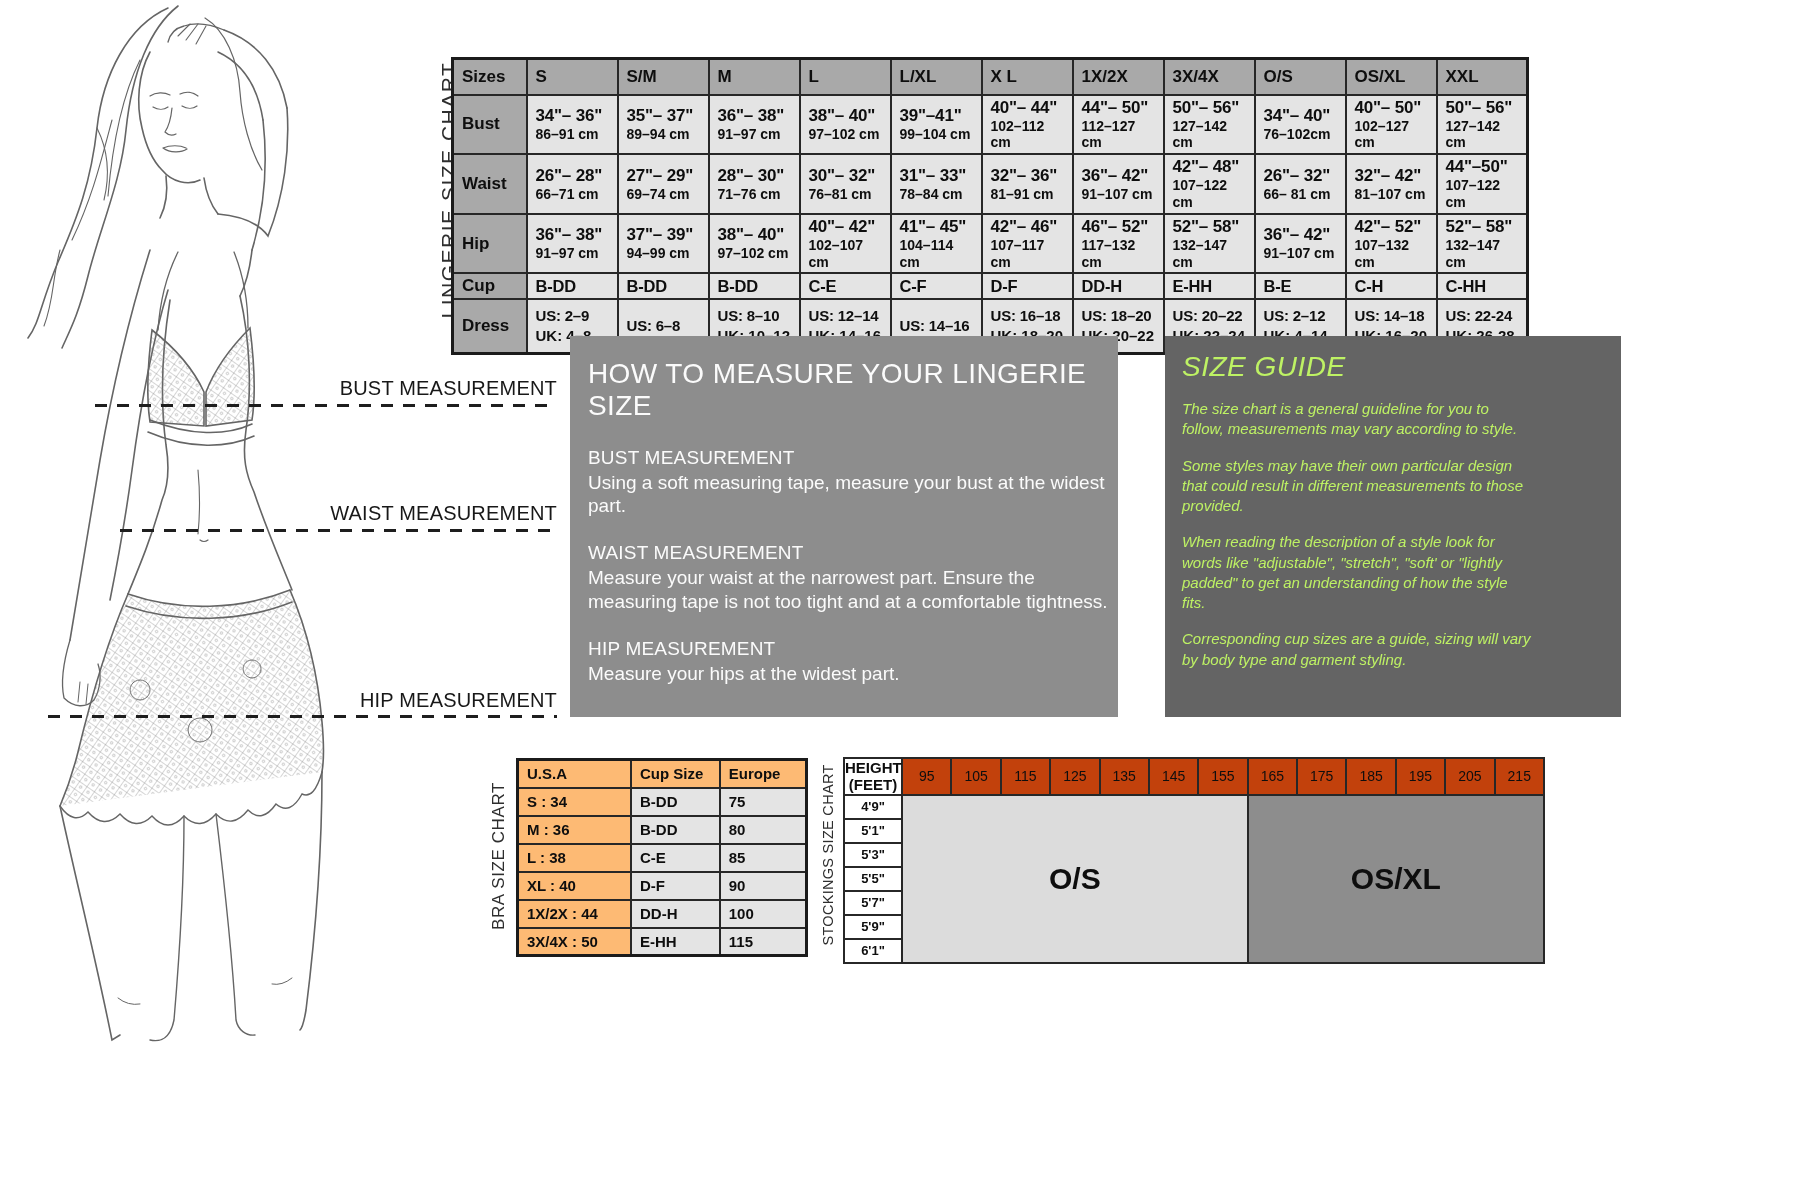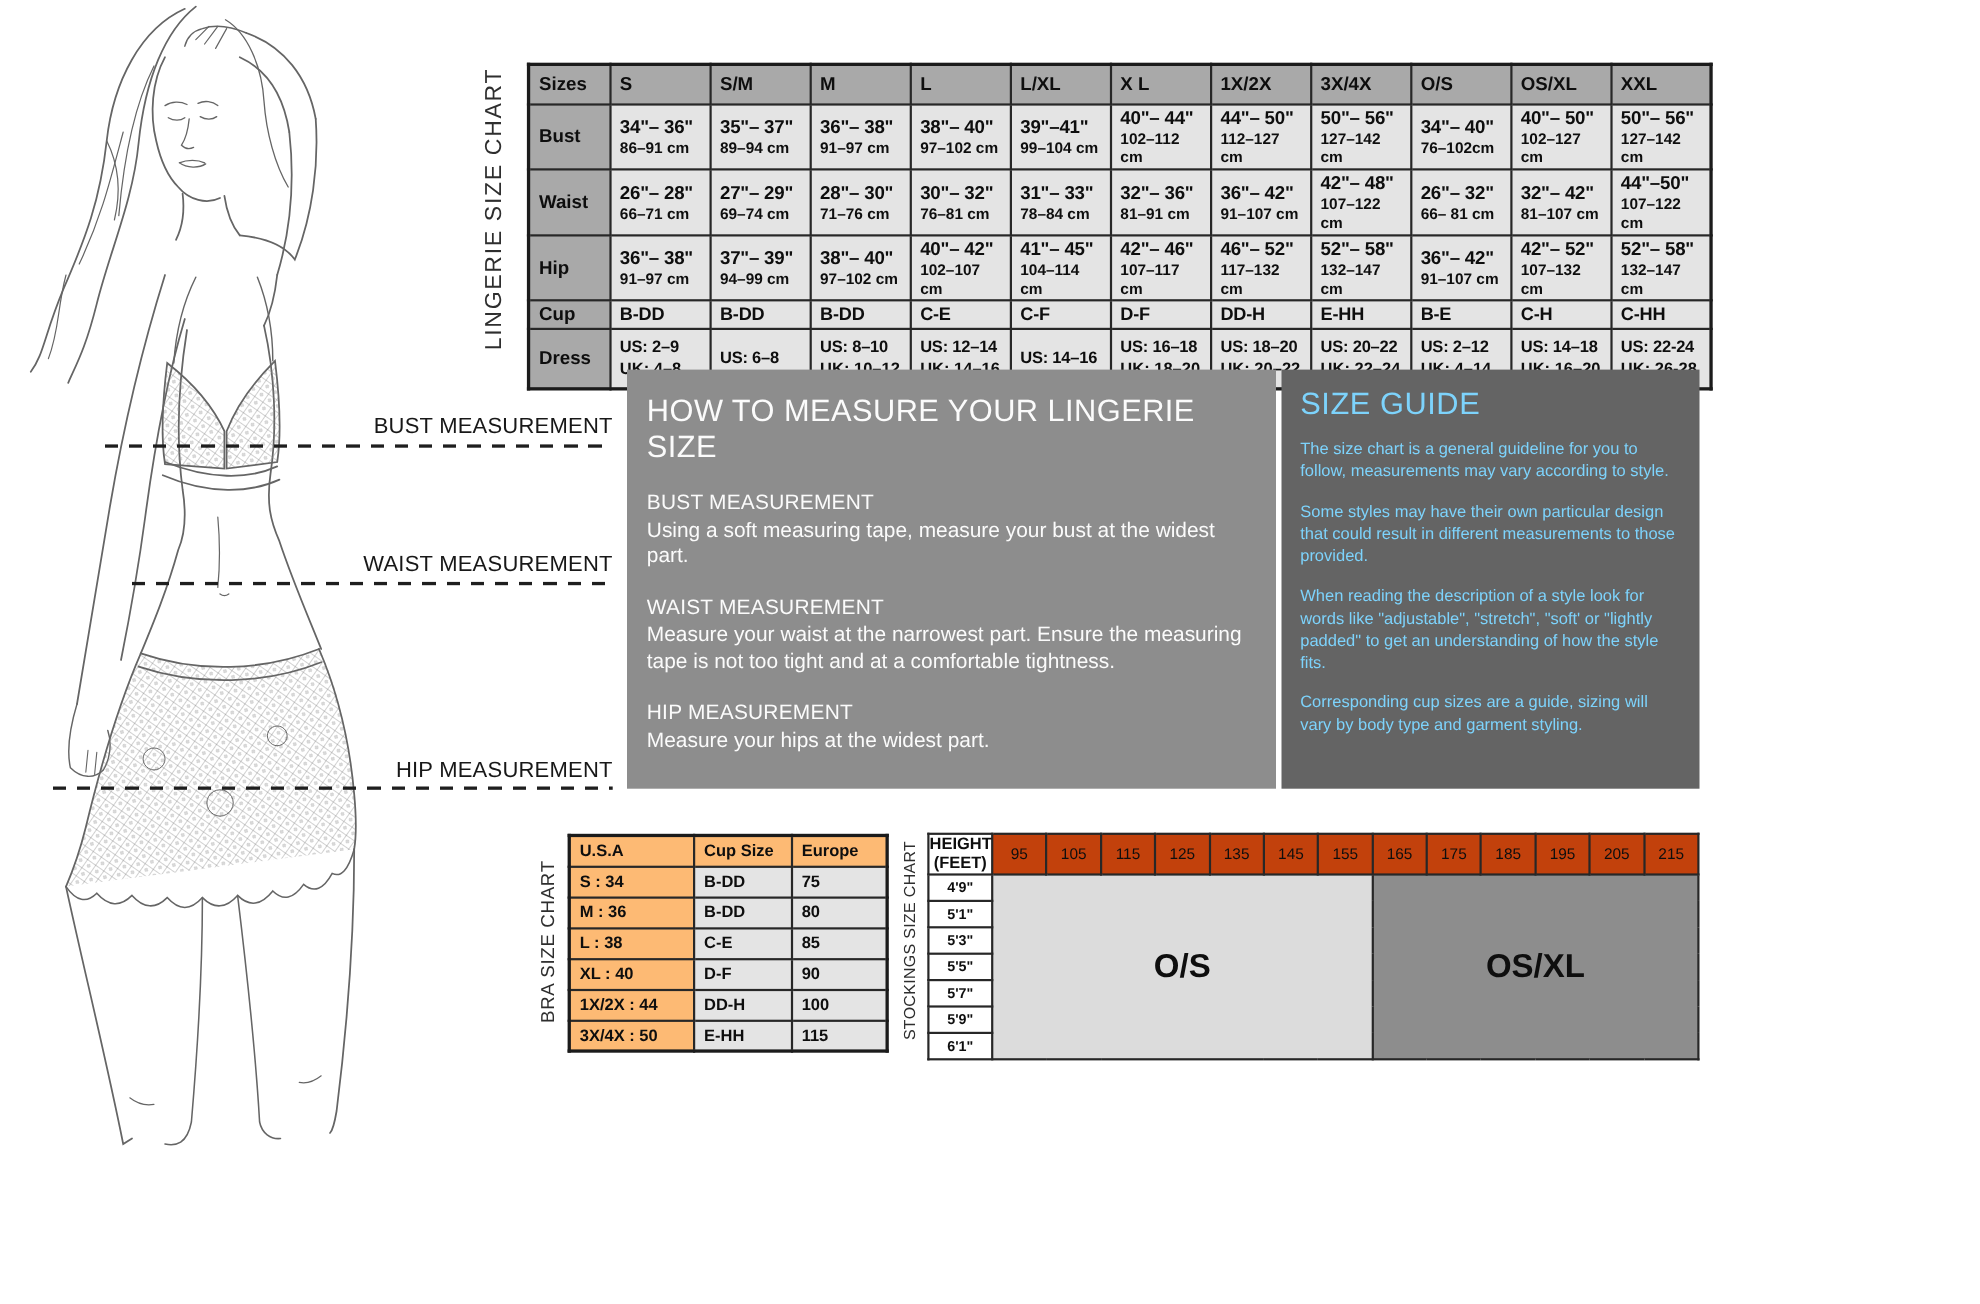--- a/index.html
+++ b/index.html
@@ -11,46 +11,46 @@
   .figure{position:absolute;left:0;top:0;width:470px;height:1185px;}
 
   
   .vlabel{position:absolute;transform:rotate(-90deg);text-align:center;color:#2e2e2e;white-space:nowrap;}
   .vl-lingerie{left:309px;top:178px;width:280px;font-size:21px;letter-spacing:1.5px;}
   .vl-bra{left:399px;top:846px;width:200px;font-size:17px;letter-spacing:0.6px;}
   .vl-stock{left:723px;top:847px;width:210px;font-size:14.5px;letter-spacing:0.3px;}
 
   
   table{border-collapse:collapse;table-layout:fixed;}
-  .lingerie-table{position:absolute;left:479px;top:57px;width:1078px;border:3px solid #1b1b1b;}
+  .lingerie-table{position:absolute;left:451px;top:57px;width:1078px;border:3px solid #1b1b1b;}
   .lingerie-table th,.lingerie-table td{border:2px solid #272727;text-align:left;vertical-align:middle;color:#0e0e0e;padding:2px 4px 2px 8px;}
   .hdr{background:#a9a9a9;font-size:17px;font-weight:bold;}
   .cell{background:#e4e4e4;}
   .lingerie-table tr.hrow{height:36px;}
   .lingerie-table tr.r-meas{height:47px;}
   .lingerie-table tr.r-cup{height:20px;}
   .lingerie-table tr.r-dress{height:54px;}
   .l1{display:block;font-size:17px;font-weight:bold;letter-spacing:-0.2px;line-height:1.18;}
   .l2{display:block;font-size:14px;font-weight:bold;line-height:1.2;}
   tr.r-cup .l1{font-size:16.5px;}
   tr.r-dress .l1,tr.r-dress .l2{font-size:15px;line-height:1.35;}
 
   
   .mlabel{position:absolute;left:300px;width:257px;text-align:right;font-size:20px;color:#181818;letter-spacing:0.2px;}
   .dash{position:absolute;height:3px;background:repeating-linear-gradient(90deg,#1e1e1e 0 12px,transparent 12px 22px);}
 
   
-  .howto{position:absolute;left:570px;top:336px;width:590px;height:381px;background:#8d8d8d;color:#fbfbfb;padding:22px 2px 0 18px;}
+  .howto{position:absolute;left:570px;top:336px;width:548px;height:381px;background:#8d8d8d;color:#fbfbfb;padding:22px 2px 0 18px;}
   .howto h1{font-size:28px;font-weight:400;letter-spacing:0.4px;}
   .howto .sec{margin-top:25px;}
   .howto .sec h2{font-size:19px;font-weight:400;margin-bottom:2px;letter-spacing:0.2px;}
   .howto .sec p{font-size:19px;font-weight:400;line-height:1.22;max-width:556px;}
 
   
-  .sizeguide{position:absolute;left:1165px;top:336px;width:380px;height:381px;background:#646464;color:#7dd3fc;padding:15px 16px 0 17px;}
+  .sizeguide{position:absolute;left:1165px;top:336px;width:456px;height:381px;background:#646464;color:#bef264;padding:15px 16px 0 17px;font-style:italic;}
   .sizeguide h1{font-size:28px;font-weight:400;letter-spacing:0.5px;}
   .sizeguide p{font-size:15px;line-height:1.35;margin-top:16px;max-width:350px;}
 
   
   .bra-table{position:absolute;left:516px;top:758px;width:292px;border:3px solid #1b1b1b;}
   .bra-table th,.bra-table td{border:2px solid #272727;font-size:15px;font-weight:bold;color:#0e0e0e;text-align:left;padding:2px 4px 2px 8px;height:28px;vertical-align:middle;}
   .bra-table .lab{background:#fdba74;}
   .bra-table .cell{background:#e4e4e4;font-weight:bold;}
 
   

